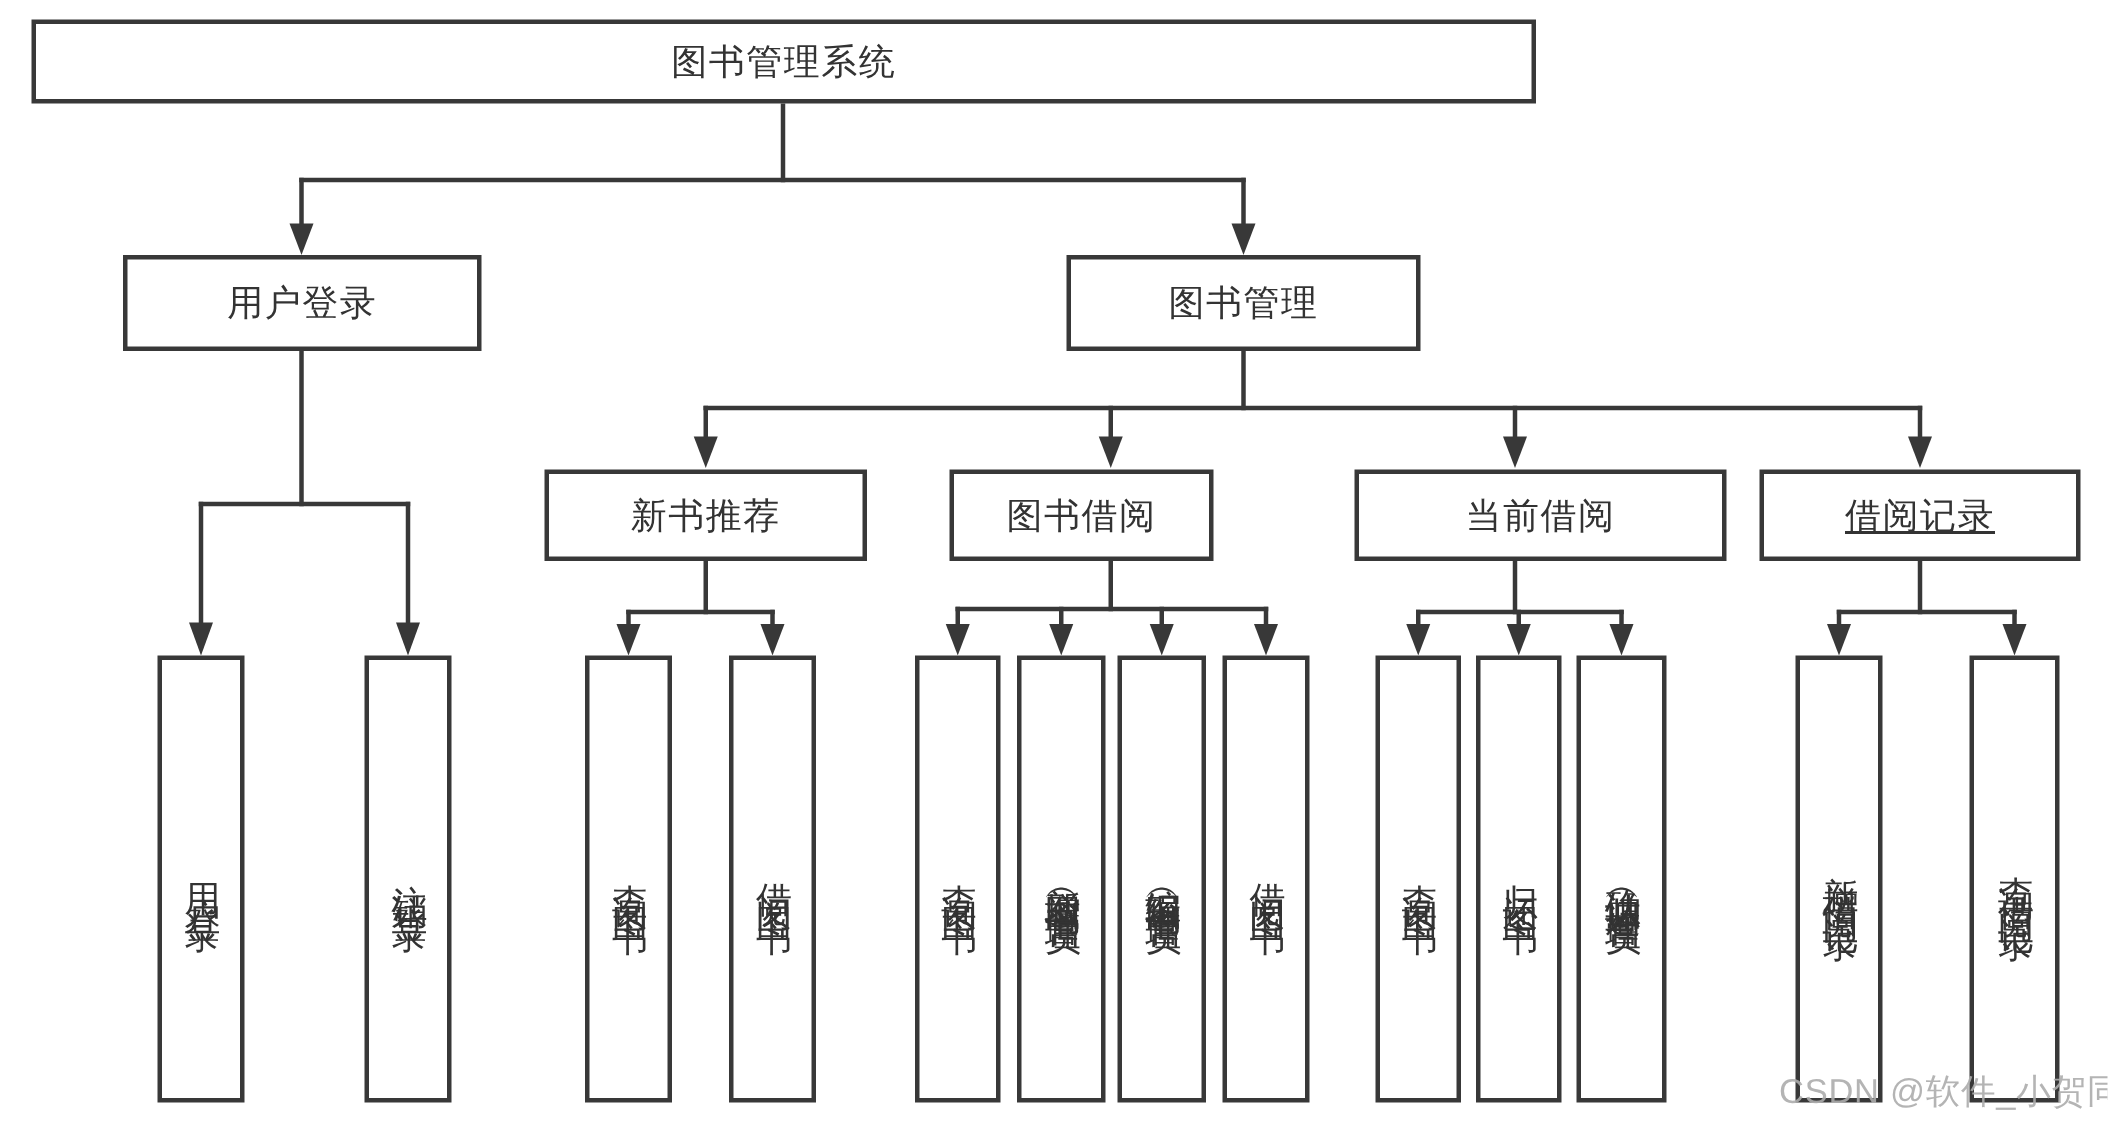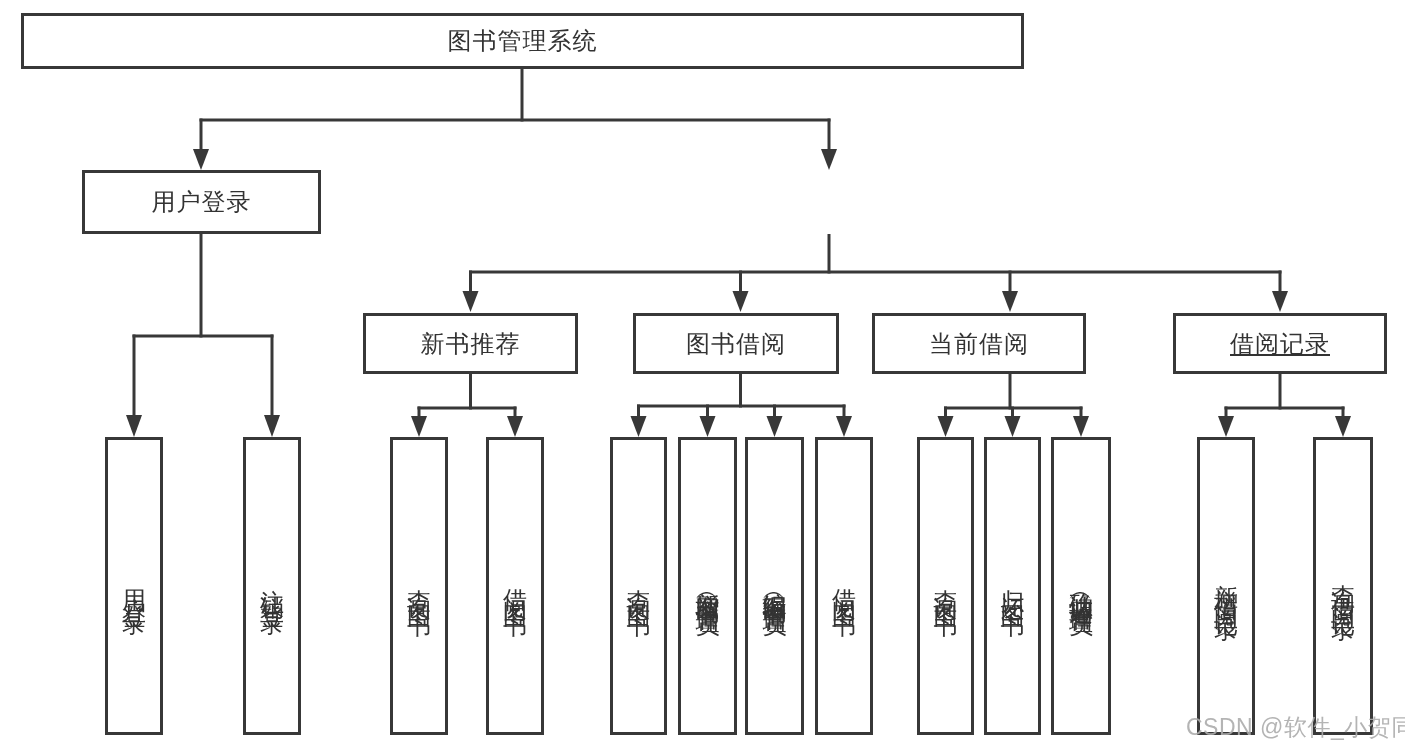--- a/index.html
+++ b/index.html
@@ -47,22 +47,22 @@
   }
   .ls8 { letter-spacing: 8px; }   
   .ls7 { letter-spacing: 7px; }   
   .ls3 { letter-spacing: 3px; }   
   
   .root-box { left: 21px;  top: 13px;  width: 1003px; height: 56px; }
   .l2-a     { left: 82px;  top: 170px; width: 239px;  height: 64px; }
   .l2-b     { left: 711px; top: 170px; width: 236px;  height: 64px; }
   .l3       { top: 313px; height: 61px; }
   .l3-a { left: 363px;  width: 215px; text-align: center; }
-  .l3-b { left: 633px;  width: 206px; }
-  .l3-c { left: 872px;  width: 214px; }
+  .l3-b { left: 633px;  width: 176px; }
+  .l3-c { left: 903px;  width: 248px; }
   .l3-d { left: 1173px; width: 214px; text-decoration: underline; }
   .leaf { top: 437px; height: 298px; }
   .leaf-1  { left: 105px;  width: 58px; }
   .leaf-2  { left: 243px;  width: 58px; }
   .leaf-3  { left: 390px;  width: 58px; }
   .leaf-4  { left: 486px;  width: 58px; }
   .leaf-5  { left: 610px;  width: 57px; }
   .leaf-6  { left: 678px;  width: 59px; }
   .leaf-7  { left: 745px;  width: 59px; }
   .leaf-8  { left: 815px;  width: 58px; }
@@ -164,20 +164,23 @@
     </g>
   </svg>
 
   <div class="node root-box">
     <span class="hlabel">图书管理系统</span>
   </div>
 
   <div class="node l2-a">
     <span class="hlabel">用户登录</span>
   </div>
+  <div class="node l2-b">
+    <span class="hlabel">图书管理</span>
+  </div>
 
   <div class="node l3 l3-a">
     <span class="hlabel">新书推荐</span>
   </div>
   <div class="node l3 l3-b">
     <span class="hlabel">图书借阅</span>
   </div>
   <div class="node l3 l3-c">
     <span class="hlabel">当前借阅</span>
   </div>

